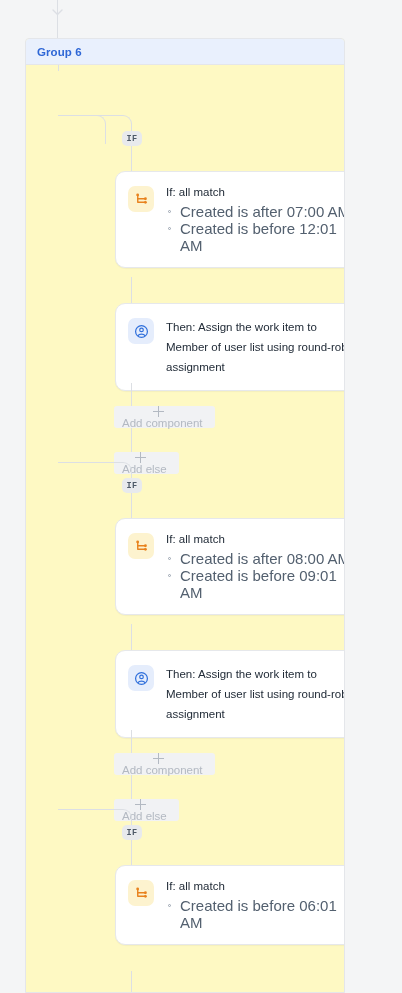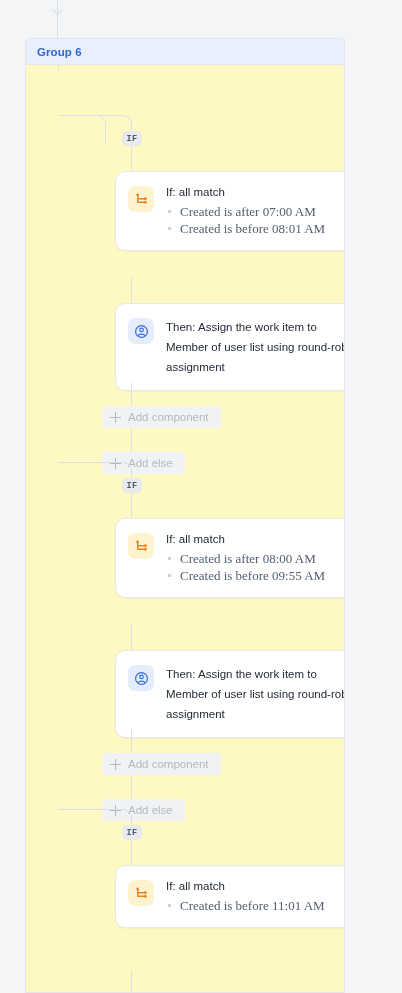--- a/index.html
+++ b/index.html
@@ -178,52 +178,52 @@
     line-height: 15px;
   }
   .card-title.wrap { line-height: 20px; }
   .cond-list {
     list-style: none;
     margin: 3px 0 0 0;
     padding: 0;
   }
   .cond-list li {
     position: relative;
-    font-size: 13px;
+    font-size: 15px;
     color: #53606f;
     line-height: 17px;
     padding-left: 14px;
-    font-family: Liberation Serif, serif;
   }
   .cond-list li::before {
     content: "";
     position: absolute;
     left: 2px;
     top: 7px;
     width: 3px;
     height: 3px;
     border: 1px solid #9aa4b0;
     border-radius: 50%;
     box-sizing: border-box;
   }
 
   
   .ghost {
     position: absolute;
-    left: 76px;
+    left: 88px;
     height: 22px;
     display: inline-flex;
     align-items: center;
     padding: 0 12px 0 8px;
     border-radius: 3px;
     background: #f1f2f4;
     color: #b3b9c2;
     font-size: 11.5px;
     white-space: nowrap;
     box-sizing: border-box;
+    flex-direction: column;
   }
   .ghost .plus {
     width: 11px;
     height: 11px;
     margin-right: 7px;
     position: relative;
     flex: 0 0 11px;
   }
   .ghost .plus::before,
   .ghost .plus::after {
@@ -286,21 +286,21 @@
               <path d="M4 7.2 L11.6 7.2" fill="none" stroke="#e8821e" stroke-width="1.5" stroke-linecap="round"></path>
               <circle cx="3.9" cy="3.1" r="1.5" fill="#e8821e"></circle>
               <circle cx="12.2" cy="7.2" r="1.5" fill="#e8821e"></circle>
               <circle cx="12.2" cy="11" r="1.5" fill="#e8821e"></circle>
             </svg>
           </div>
           <div class="card-body">
             <div class="card-title">If: all match</div>
             <ul class="cond-list">
               <li>Created is after 07:00 AM</li>
-              <li>Created is before 08:01 AM</li>
+              <li>Created is before 12:01 AM</li>
             </ul>
           </div>
         </div>
 
         <div class="drop" style="top:212px;height:26px;"></div>
 
         <div class="card" style="top:238px;">
           <div class="card-icon icon-then">
             <svg width="15" height="15" viewBox="0 0 16 16">
               <circle cx="8" cy="8" r="6.3" fill="none" stroke="#2f6fdb" stroke-width="1.3"></circle>
@@ -343,21 +343,21 @@
               <path d="M4 7.2 L11.6 7.2" fill="none" stroke="#e8821e" stroke-width="1.5" stroke-linecap="round"></path>
               <circle cx="3.9" cy="3.1" r="1.5" fill="#e8821e"></circle>
               <circle cx="12.2" cy="7.2" r="1.5" fill="#e8821e"></circle>
               <circle cx="12.2" cy="11" r="1.5" fill="#e8821e"></circle>
             </svg>
           </div>
           <div class="card-body">
             <div class="card-title">If: all match</div>
             <ul class="cond-list">
               <li>Created is after 08:00 AM</li>
-              <li>Created is before 09:55 AM</li>
+              <li>Created is before 09:01 AM</li>
             </ul>
           </div>
         </div>
 
         <div class="drop" style="top:559px;height:26px;"></div>
 
         <div class="card" style="top:585px;">
           <div class="card-icon icon-then">
             <svg width="15" height="15" viewBox="0 0 16 16">
               <circle cx="8" cy="8" r="6.3" fill="none" stroke="#2f6fdb" stroke-width="1.3"></circle>
@@ -399,21 +399,21 @@
               <path d="M4 3.2 L4 11 L11.6 11" fill="none" stroke="#e8821e" stroke-width="1.5" stroke-linecap="round" stroke-linejoin="round"></path>
               <path d="M4 7.2 L11.6 7.2" fill="none" stroke="#e8821e" stroke-width="1.5" stroke-linecap="round"></path>
               <circle cx="3.9" cy="3.1" r="1.5" fill="#e8821e"></circle>
               <circle cx="12.2" cy="7.2" r="1.5" fill="#e8821e"></circle>
               <circle cx="12.2" cy="11" r="1.5" fill="#e8821e"></circle>
             </svg>
           </div>
           <div class="card-body">
             <div class="card-title">If: all match</div>
             <ul class="cond-list">
-              <li>Created is before 11:01 AM</li>
+              <li>Created is before 06:01 AM</li>
             </ul>
           </div>
         </div>
 
         <div class="drop" style="top:906px;height:26px;"></div>
 
       </div>
 
     </div>
   </div>

